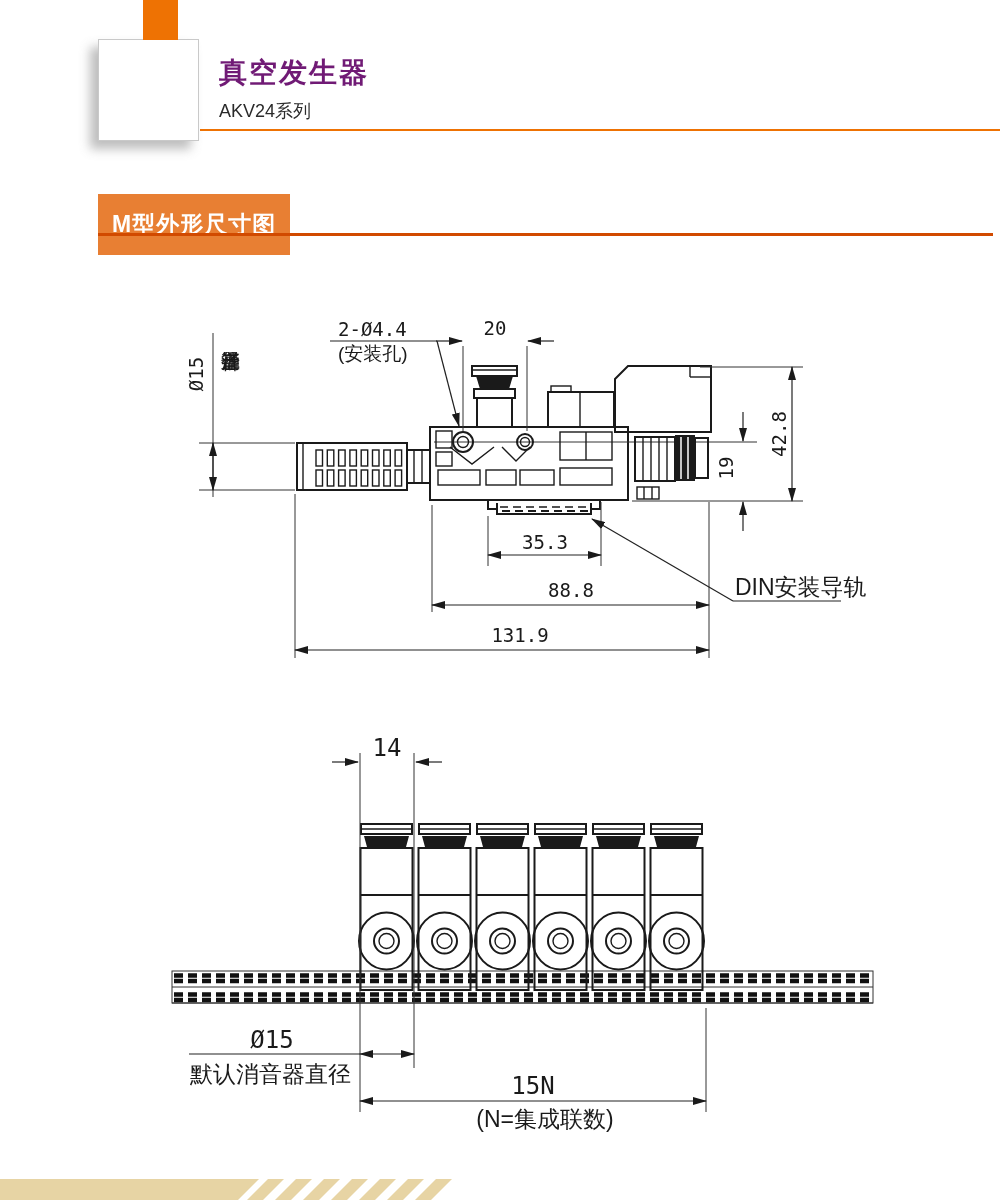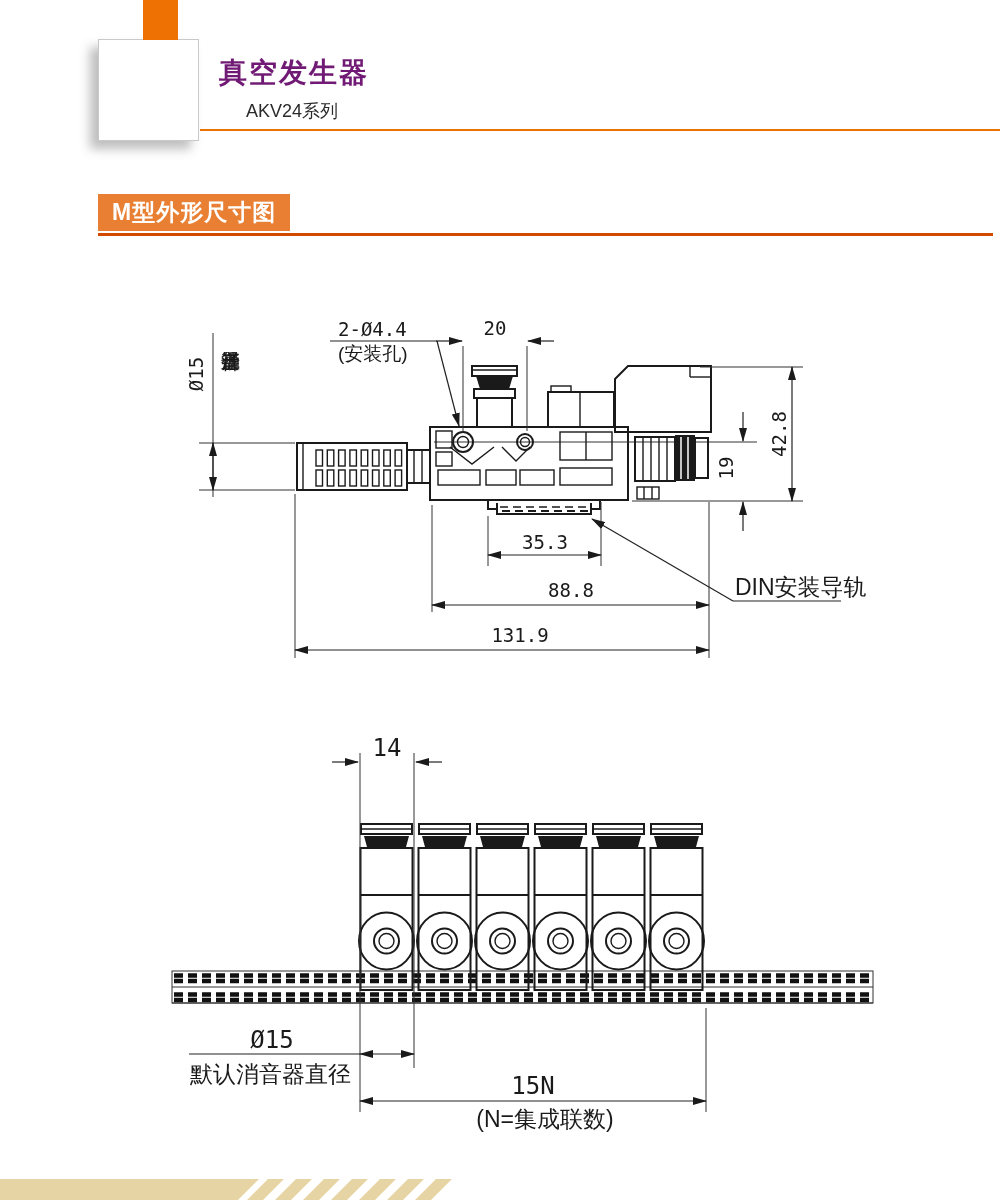--- a/index.html
+++ b/index.html
@@ -4,23 +4,23 @@
 <style>
   html,body{margin:0;padding:0;background:#ffffff;}
   body{width:1000px;height:1200px;position:relative;overflow:hidden;
        font-family:"Liberation Sans",sans-serif;}
   .abs{position:absolute;}
   #drawlayer{position:absolute;left:0;top:0;z-index:1;}
   .hdr-bar{left:143px;top:0;width:35px;height:40px;background:#ee7203;z-index:3;}
   .hdr-card{left:98px;top:39px;width:99px;height:100px;background:#fff;
             border:1px solid #c9c9c9;box-shadow:-8px 8px 10px rgba(110,110,110,.45);z-index:2;}
   .hdr-title{left:219px;top:54px;font-size:28px;font-weight:bold;color:#701a75;z-index:3;letter-spacing:2px;}
-  .hdr-series{left:219px;top:99px;font-size:18px;color:#2b2b2b;z-index:3;margin-left:27px;}
+  .hdr-series{left:219px;top:99px;font-size:18px;color:#2b2b2b;z-index:3;}
   .hdr-rule{left:200px;top:129px;width:800px;height:2px;background:#ee7203;z-index:3;}
-  .sec-badge{left:98px;top:194px;height:37px;line-height:37px;padding:0 14px;background:#e87f33;
+  .sec-badge{left:98px;top:194px;height:37px;line-height:37px;padding:12px 14px;background:#e87f33;
              color:#ffffff;font-size:23px;font-weight:bold;z-index:3;letter-spacing:1px;}
   .sec-rule{left:98px;top:233px;width:895px;height:3px;background:#d14a00;z-index:3;}
   
   .part{stroke:#1a1a1a;stroke-width:2;fill:none;}
   .part-thin{stroke:#1a1a1a;stroke-width:1.4;fill:none;}
   .dim{stroke:#222222;stroke-width:1.2;fill:none;}
   .ext{stroke:#333333;stroke-width:1;fill:none;}
   .dimnum{font-family:"DejaVu Sans Mono",monospace;font-size:19px;fill:#1a1a1a;}
   .dimnum2{font-family:"DejaVu Sans Mono",monospace;font-size:24px;fill:#1a1a1a;}
   .cjk{font-family:"Liberation Sans",sans-serif;font-size:19px;fill:#1a1a1a;}

